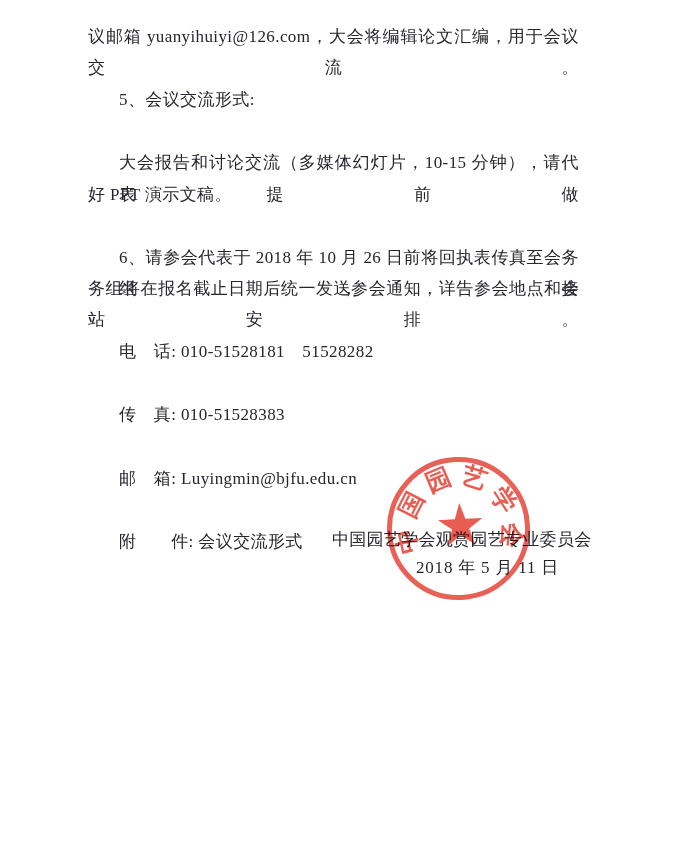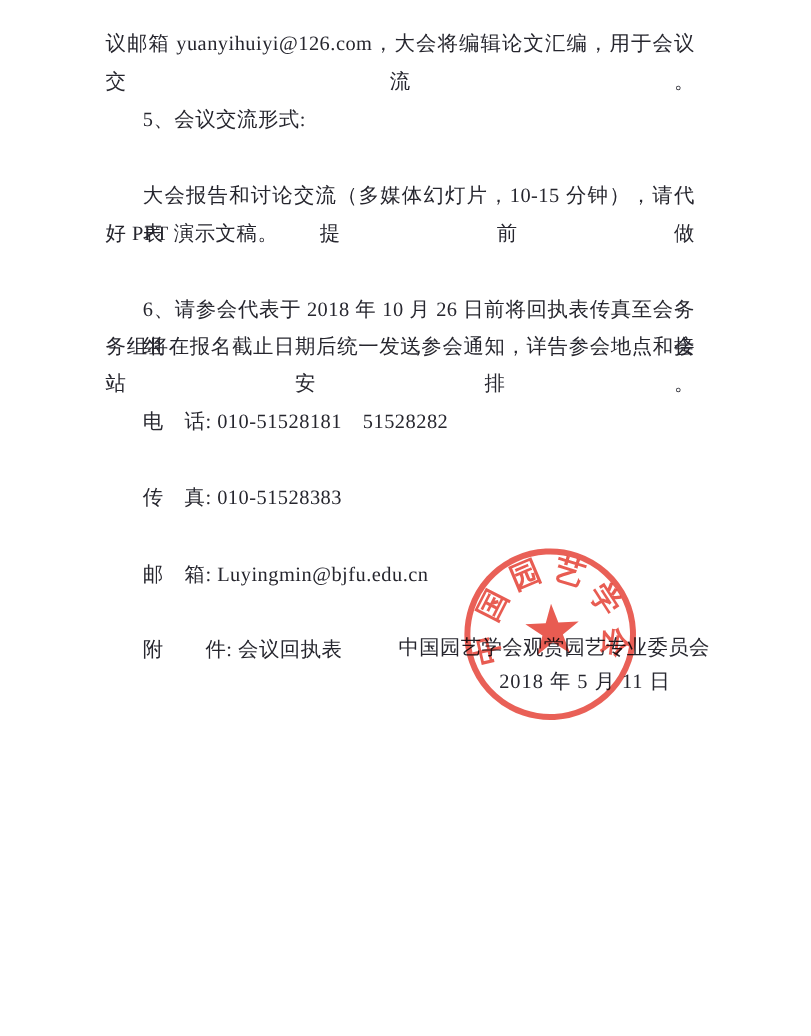--- a/index.html
+++ b/index.html
@@ -105,21 +105,21 @@
   <div class="doc-body" id="doc-body">
       <div class="line stretch">议邮箱 yuanyihuiyi@126.com，大会将编辑论文汇编，用于会议交流。</div>
       <div class="line indent">5、会议交流形式:</div>
       <div class="line indent stretch">大会报告和讨论交流（多媒体幻灯片，10-15 分钟），请代表提前做</div>
       <div class="line">好 PPT 演示文稿。</div>
       <div class="line indent stretch">6、请参会代表于 2018 年 10 月 26 日前将回执表传真至会务组，会</div>
       <div class="line stretch">务组将在报名截止日期后统一发送参会通知，详告参会地点和接站安排。</div>
       <div class="line indent">电　话: 010-51528181　51528282</div>
       <div class="line indent">传　真: 010-51528383</div>
       <div class="line indent">邮　箱: Luyingmin@bjfu.edu.cn</div>
-      <div class="line indent">附　　件: 会议回执表</div>
+      <div class="line indent">附　　件: 会议交流形式</div>
     </div>
 
   <div class="sig-org">中国园艺学会观赏园艺专业委员会</div>
 
   <div class="sig-date">2018 年 5 月 11 日</div>
 
   <div class="seal">
     <div class="seal-ring"></div>
     <span class="seal-star">★</span>
     <span class="seal-char c0">中</span>

